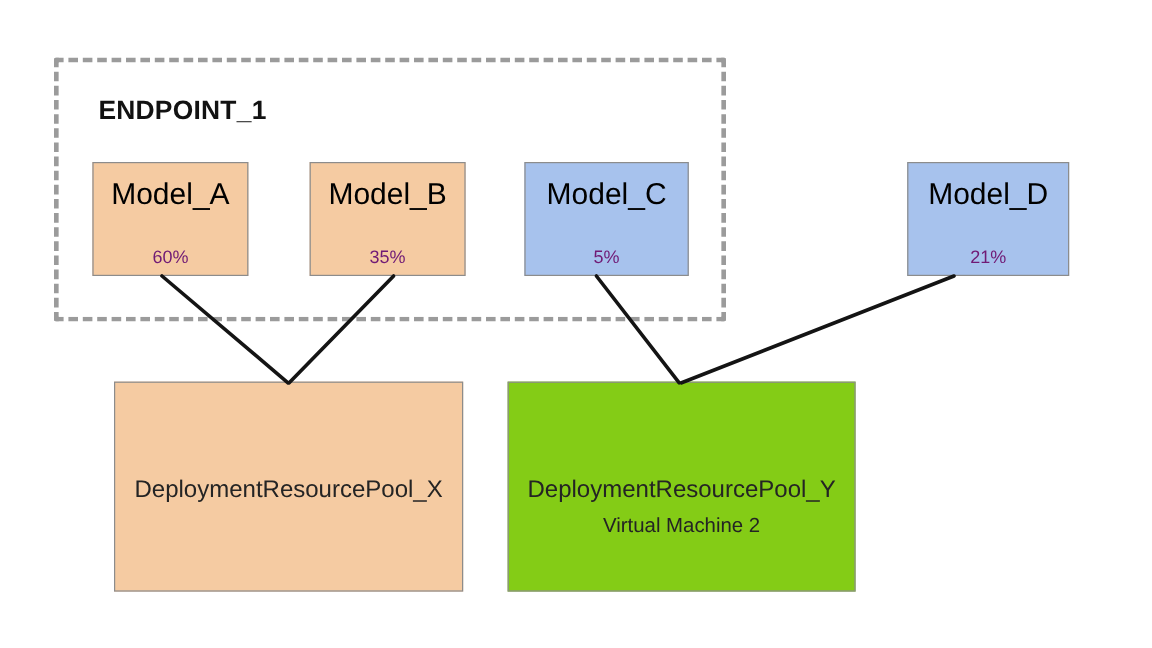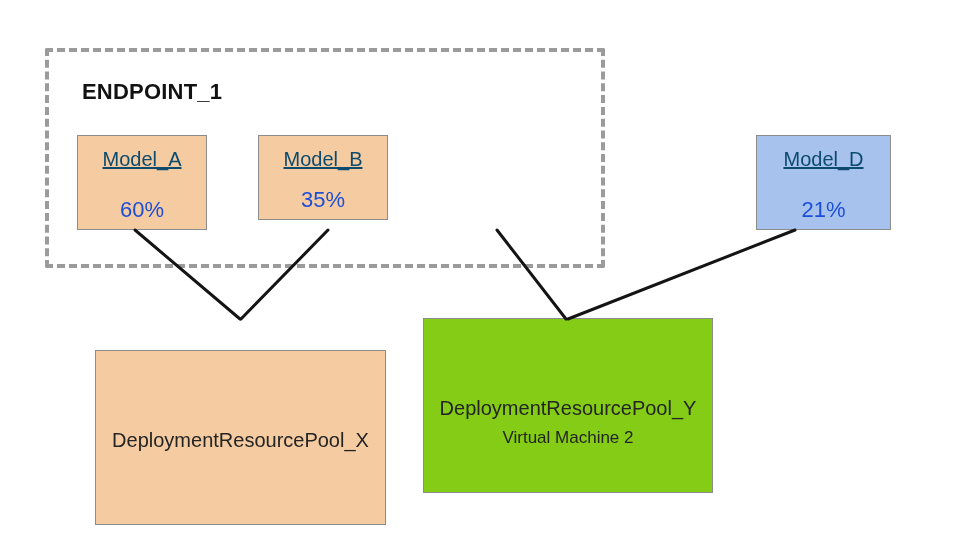--- a/index.html
+++ b/index.html
@@ -38,24 +38,24 @@
   .model {
     position: absolute;
     border: 1.5px solid #8c8c8c;
     display: flex;
     flex-direction: column;
     align-items: center;
     justify-content: space-between;
     padding: 12px 4px 6px;
     z-index: 2;
   }
-  .model-name { font-size: 20px; color: #0c4a6e; white-space: nowrap; text-decoration: underline; }
-  .model-traffic { font-size: 22px; color: #1d4ed8; white-space: nowrap; }
+  .model-name { font-size: 25px; color: #000000; white-space: nowrap; }
+  .model-traffic { font-size: 15px; color: #701a75; white-space: nowrap; }
   .model-a { left: 77px;  top: 135px; width: 130px; height: 95px; }
-  .model-b { left: 258px; top: 135px; width: 130px; height: 85px; }
+  .model-b { left: 258px; top: 135px; width: 130px; height: 95px; }
   .model-c { left: 437px; top: 135px; width: 137px; height: 95px; }
   .model-d { left: 756px; top: 135px; width: 135px; height: 95px; }
 
   
   .pool {
     position: absolute;
     border: 1.5px solid #8c8c8c;
     display: flex;
     flex-direction: column;
     align-items: center;
@@ -98,27 +98,31 @@
   <div class="model model-a" style="background-color: rgb(245, 203, 162); border-color: rgb(140, 140, 140);">
     <div class="model-name">Model_A</div>
     <div class="model-traffic">60%</div>
   </div>
 
   <div class="model model-b" style="background-color: rgb(245, 203, 162); border-color: rgb(140, 140, 140);">
     <div class="model-name">Model_B</div>
     <div class="model-traffic">35%</div>
   </div>
 
+  <div class="model model-c" style="background-color: rgb(167, 194, 237); border-color: rgb(140, 140, 140);">
+    <div class="model-name">Model_C</div>
+    <div class="model-traffic">5%</div>
+  </div>
 
   <div class="model model-d" style="background-color: rgb(167, 194, 237); border-color: rgb(140, 140, 140);">
     <div class="model-name">Model_D</div>
     <div class="model-traffic">21%</div>
   </div>
 
-  <div class="pool pool-x" style="background-color: rgb(245, 203, 162); border-color: rgb(140, 140, 140); margin-top: 32px;">
+  <div class="pool pool-x" style="background-color: rgb(245, 203, 162); border-color: rgb(140, 140, 140);">
     <div class="pool-name">DeploymentResourcePool_X</div>
   </div>
 
   <div class="pool pool-y" style="background-color: #84cc16; border-color: rgb(140, 140, 140);">
     <div class="pool-name">DeploymentResourcePool_Y</div>
     <div class="pool-machine">Virtual Machine 2</div>
   </div>
 
 </div>
 

